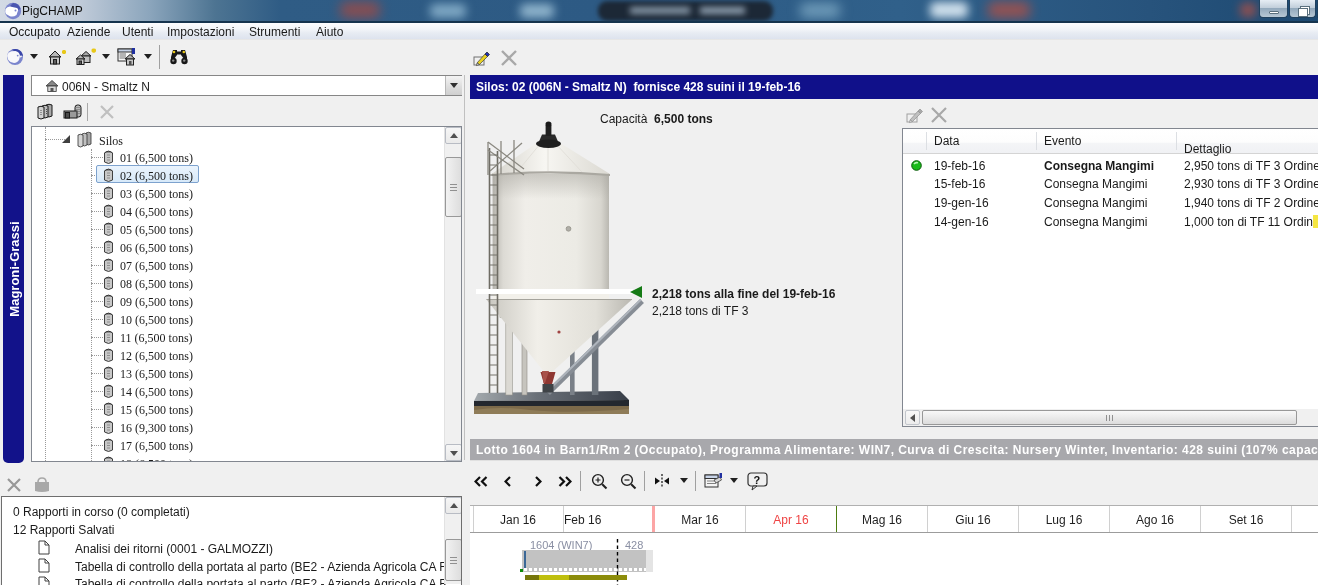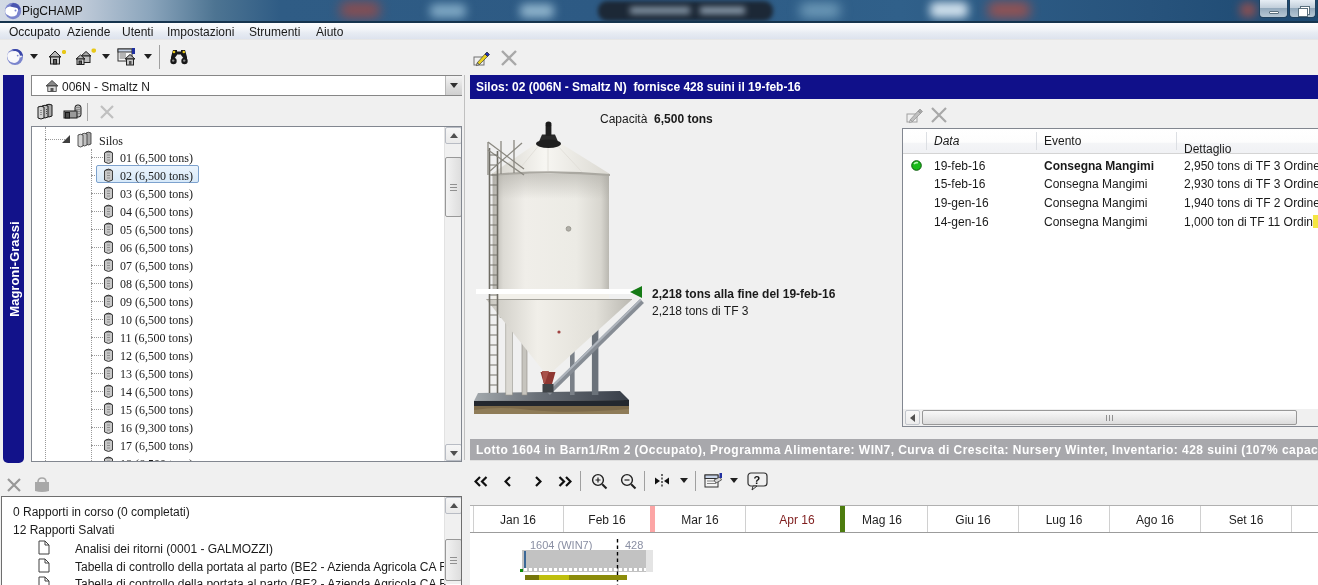--- a/index.html
+++ b/index.html
@@ -517,21 +517,21 @@
 </svg>
 <svg class="a" style="left:930px;top:106px;" width="18" height="18" viewBox="0 0 18 18">
   <path d="M2 2 L16 16 M16 2 L2 16" stroke="#a8a8a8" stroke-width="2.2"></path>
 </svg>
 <div class="a" id="evtpanel" style="left:902px;top:128px;width:421px;height:299px;background:#fff;border:1px solid #828790;box-sizing:border-box;overflow:hidden;">
 
   <div class="a" style="left:0;top:0;width:419px;height:24px;background:linear-gradient(180deg,#ffffff 0%,#fdfdfd 55%,#f4f5f7 60%,#f0f1f4 100%);border-bottom:1px solid #d4d4d4;">
     <div class="a" style="left:23px;top:3px;width:1px;height:18px;background:#dcdfe3;"></div>
     <div class="a" style="left:133px;top:3px;width:1px;height:18px;background:#dcdfe3;"></div>
     <div class="a" style="left:273px;top:3px;width:1px;height:18px;background:#dcdfe3;"></div>
-    <div class="a tt" style="left:31px;top:5px;font-style:italic;">Data</div>
+    <div class="a tt" style="left:31px;top:5px;">Data</div>
     <div class="a tt" style="left:141px;top:5px;">Evento</div>
     <div class="a tt" style="left:281px;top:5px;margin-top:8px;">Dettaglio</div>
   </div>
   <svg class="a" style="left:8px;top:31px;" width="11" height="11">
       <circle cx="5.5" cy="5.5" r="4.8" fill="#1bbb1b" stroke="#0a5a0a"></circle>
       <path d="M3 4 Q4.5 2.2 7 2.8" stroke="#b6f5b6" stroke-width="1.6" fill="none"></path>
     </svg>
   <div class="a tt" style="left:31px;top:30px;">19-feb-16</div>
   <div class="a tt" style="left:141px;top:30px;font-weight:bold;">Consegna Mangimi</div>
   <div class="a tt" style="left:281px;top:30px;">2,950 tons di TF 3 Ordine N</div>
@@ -612,23 +612,23 @@
     <rect x="1" y="1" width="19" height="13" rx="3" fill="#f0f0f0" stroke="#303030" stroke-width="1.2"></rect>
     <path d="M6 14 L5 18 L10 14 Z" fill="#f0f0f0" stroke="#303030" stroke-width="1"></path>
     <text x="6.5" y="11.5" font-size="11" font-weight="bold" fill="#101010" font-family="Liberation Sans">?</text>
   </svg>
 </div>
 
 <div class="a" style="left:470px;top:505px;width:848px;height:80px;background:#fff;border-top:1px solid #b0b0b0;padding-left:28px;">
 
   <div class="a" style="left:0;top:0px;width:848px;height:26px;border-bottom:1px solid #9c9c9c;box-sizing:content-box;">
   <div class="a" style="left:3px;top:0;width:91px;height:26px;border-right:1px solid #d0d0d0;box-sizing:border-box;text-align:center;line-height:28px;color:#1f1f1f;">Jan 16</div>
-  <div class="a" style="left:94px;top:0;width:91px;height:26px;border-right:5px solid #fca5a5;box-sizing:border-box;text-align:center;line-height:28px;color:#1f1f1f;">Feb 16</div>
+  <div class="a" style="left:94px;top:0;width:91px;height:26px;border-right:3px solid #fca5a5;box-sizing:border-box;line-height:28px;color:#1f1f1f;">Feb 16</div>
   <div class="a" style="left:185px;top:0;width:91px;height:26px;border-right:1px solid #d0d0d0;box-sizing:border-box;text-align:center;line-height:28px;color:#1f1f1f;">Mar 16</div>
-  <div class="a" style="left:284px;top:0;width:91px;height:26px;border-right:5px solid #4d7c0f;box-sizing:border-box;text-align:center;line-height:28px;color:#7f1d1d;">Apr 16</div>
+  <div class="a" style="left:276px;top:0;width:91px;height:26px;border-right:1px solid #4d7c0f;box-sizing:border-box;text-align:center;line-height:28px;color:#ef4444;">Apr 16</div>
   <div class="a" style="left:367px;top:0;width:91px;height:26px;border-right:1px solid #d0d0d0;box-sizing:border-box;text-align:center;line-height:28px;color:#1f1f1f;">Mag 16</div>
   <div class="a" style="left:458px;top:0;width:91px;height:26px;border-right:1px solid #d0d0d0;box-sizing:border-box;text-align:center;line-height:28px;color:#1f1f1f;">Giu 16</div>
   <div class="a" style="left:549px;top:0;width:91px;height:26px;border-right:1px solid #d0d0d0;box-sizing:border-box;text-align:center;line-height:28px;color:#1f1f1f;">Lug 16</div>
   <div class="a" style="left:640px;top:0;width:91px;height:26px;border-right:1px solid #d0d0d0;box-sizing:border-box;text-align:center;line-height:28px;color:#1f1f1f;">Ago 16</div>
   <div class="a" style="left:731px;top:0;width:91px;height:26px;border-right:1px solid #d0d0d0;box-sizing:border-box;text-align:center;line-height:28px;color:#1f1f1f;">Set 16</div>
   <div class="a" style="left:822px;top:0;width:32px;height:26px;"></div>
   </div>
     <div class="a" style="left:3px;top:0px;width:1px;height:26px;background:#d0d0d0;"></div>
 
   <div class="a tt" style="left:60px;top:33px;font-size:11px;color:#8a8fa3;">1604 (WIN7)</div>

